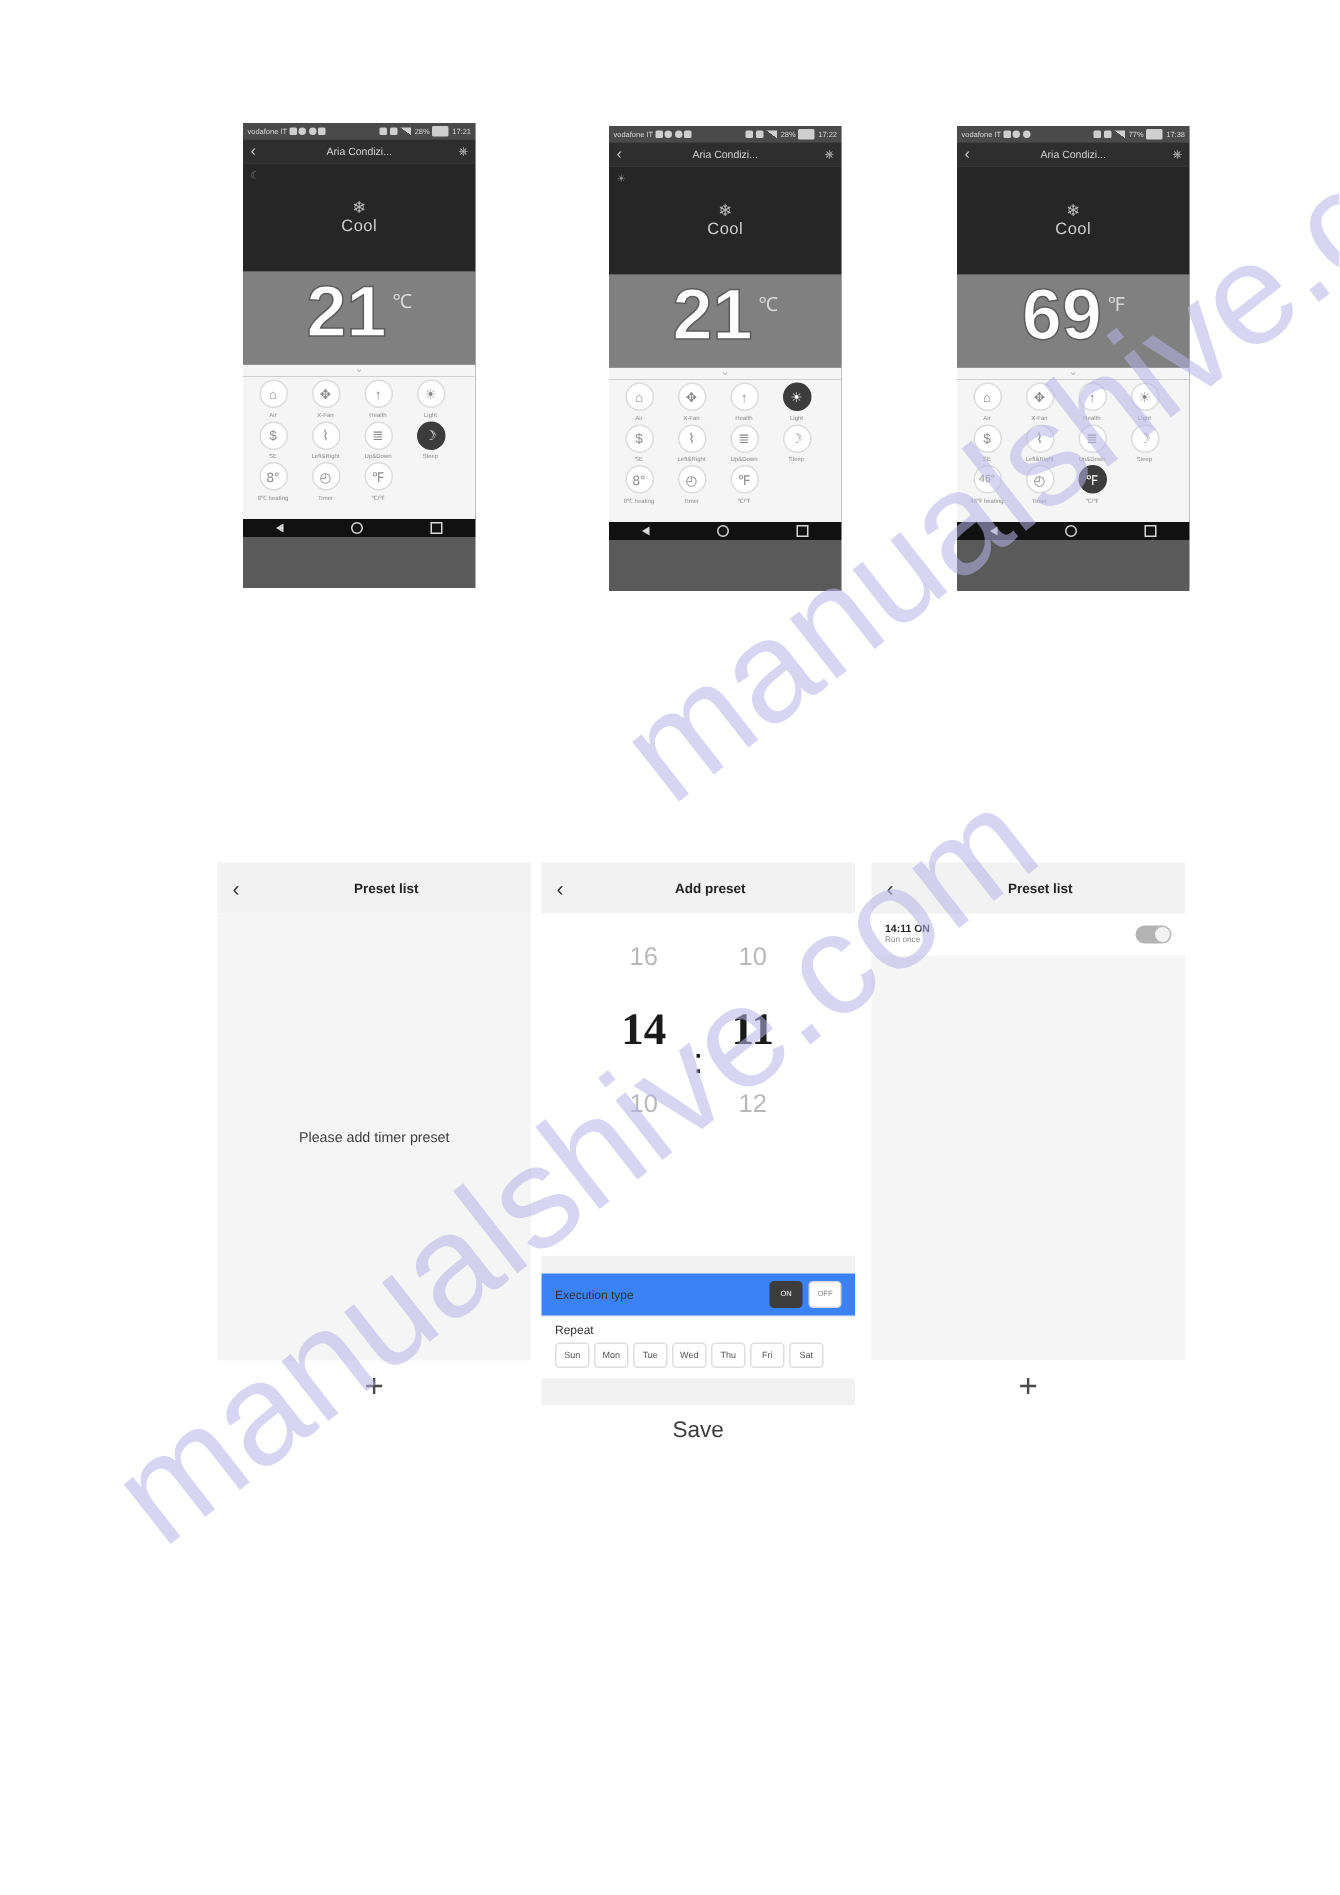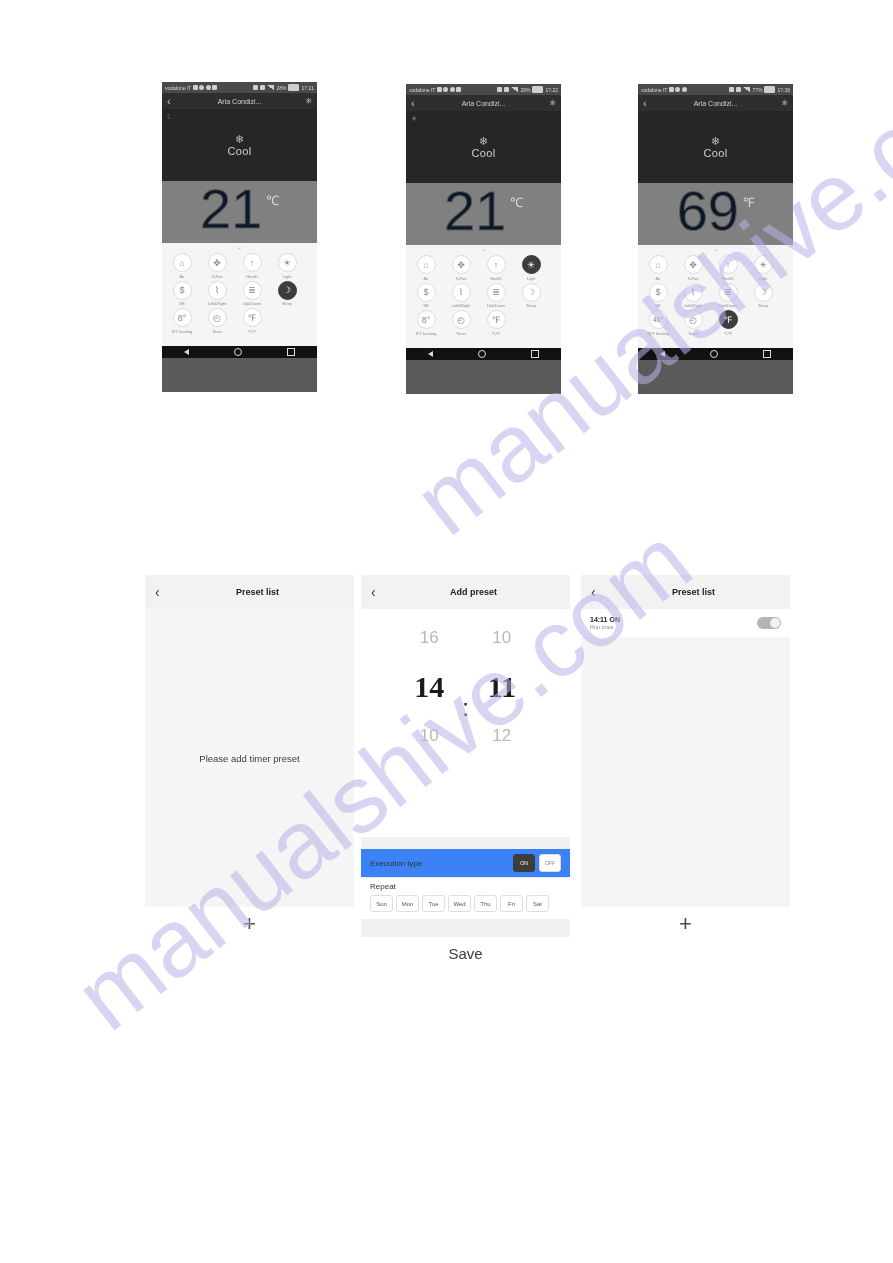--- a/index.html
+++ b/index.html
@@ -104,24 +104,24 @@
     background:#808080;
     height:62px;
     position:relative;
   }
   .temp-wrap{
     position:absolute;
     left:0;right:0;top:4px;
     display:flex;align-items:flex-start;justify-content:center;
   }
   .temp-num{
-    font-size:56px;line-height:48px;
-    color:#0f172a;
+    font-size:48px;line-height:48px;
+    color:#ffffff;
     -webkit-text-stroke:1px #5c5c5c;
-    font-weight:400;
+    font-weight:700;
     font-family:"Liberation Sans", sans-serif;
   }
   .temp-unit{
     font-size:13px;color:#d8d8d8;margin-left:4px;margin-top:6px;
   }
 
   .chev{
     text-align:center;font-size:7px;color:#b5b5b5;
     height:8px;line-height:8px;background:#f5f5f5;
   }

